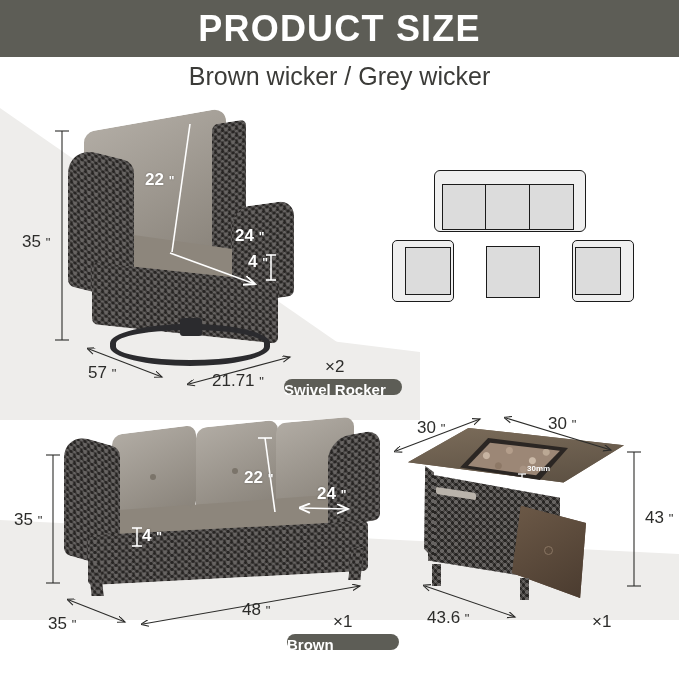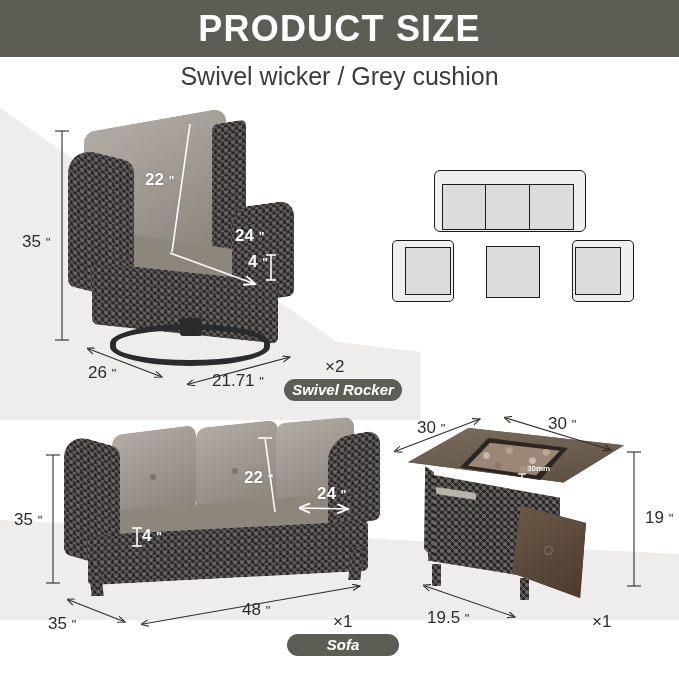--- a/index.html
+++ b/index.html
@@ -124,25 +124,24 @@
     color: #2c2c2a;
     white-space: nowrap;
   }
   .badge {
     position: absolute;
     background: #5d5d56;
     color: #ffffff;
     font-size: 15px;
     font-weight: bold;
     border-radius: 11px;
-    text-align: center;
+    text-align: left;
     line-height: 22px;
-    height: 22px;
-    white-space: nowrap;
-    font-style: italic;
+    height: 16px;
+    white-space: nowrap;
   }
 
   
   .schem { position: absolute; }
   .schem-box {
     position: absolute;
     border: 1.6px solid #1b1b1b;
     background: #dcdcdc;
   }
   .schem-light {
@@ -157,21 +156,21 @@
 <div id="page">
 
   <div class="bg-lower"></div>
   <div class="wedge-top"></div>
   <div class="wedge-chair"></div>
   <div class="wedge-sofa"></div>
 
   <div class="header-band">
     <div class="header-title">PRODUCT SIZE</div>
   </div>
-  <div class="subtitle">Swivel wicker / Grey cushion</div>
+  <div class="subtitle">Brown wicker / Grey wicker</div>
 
   <div class="panel" style="left:60px; top:112px; width:260px; height:250px;">
 
     <div class="cushion" style="position:absolute; left:24px; top:8px; width:142px; height:150px; transform:skewY(-10deg); border-radius:10px 14px 6px 6px;"></div>
 
     <div class="wicker" style="position:absolute; left:152px; top:10px; width:34px; height:168px; transform:skewY(-9deg); border-radius:6px;"></div>
 
     <div class="cushion cushion-dark" style="position:absolute; left:62px; top:132px; width:150px; height:58px; transform:skewY(8deg); border-radius:8px;"></div>
 
     <div class="wicker" style="position:absolute; left:8px; top:42px; width:66px; height:140px; border-radius:28px 10px 6px 6px; transform:skewY(14deg);"></div>
@@ -338,44 +337,44 @@
     </g>
 
     <g>
       <line x1="522" y1="474" x2="522" y2="488" stroke="#ffffff" stroke-width="1.3"></line>
       <line x1="518" y1="474" x2="526" y2="474" stroke="#ffffff" stroke-width="1.3"></line>
       <line x1="518" y1="488" x2="526" y2="488" stroke="#ffffff" stroke-width="1.3"></line>
     </g>
   </svg>
 
   <div class="dim-label" style="left:22px; top:232px;"><span>35</span> <span class="unit">"</span></div>
-  <div class="dim-label" style="left:88px; top:363px;"><span>26</span> <span class="unit">"</span></div>
+  <div class="dim-label" style="left:88px; top:363px;"><span>57</span> <span class="unit">"</span></div>
   <div class="dim-label" style="left:212px; top:371px;"><span>21.71</span> <span class="unit">"</span></div>
   <div class="dim-label-w" style="left:145px; top:170px;"><span>22</span> <span class="unit">"</span></div>
   <div class="dim-label-w" style="left:235px; top:226px;"><span>24</span> <span class="unit">"</span></div>
   <div class="dim-label-w" style="left:248px; top:252px;"><span>4</span> <span class="unit">"</span></div>
 
   <div class="dim-label" style="left:14px; top:510px;"><span>35</span> <span class="unit">"</span></div>
   <div class="dim-label" style="left:48px; top:614px;"><span>35</span> <span class="unit">"</span></div>
   <div class="dim-label" style="left:242px; top:600px;"><span>48</span> <span class="unit">"</span></div>
   <div class="dim-label-w" style="left:244px; top:468px;"><span>22</span> <span class="unit">"</span></div>
   <div class="dim-label-w" style="left:317px; top:484px;"><span>24</span> <span class="unit">"</span></div>
   <div class="dim-label-w" style="left:142px; top:526px;"><span>4</span> <span class="unit">"</span></div>
 
   <div class="dim-label" style="left:417px; top:418px;"><span>30</span> <span class="unit">"</span></div>
   <div class="dim-label" style="left:548px; top:414px;"><span>30</span> <span class="unit">"</span></div>
-  <div class="dim-label" style="left:645px; top:508px;"><span>19</span> <span class="unit">"</span></div>
-  <div class="dim-label" style="left:427px; top:608px;"><span>19.5</span> <span class="unit">"</span></div>
+  <div class="dim-label" style="left:645px; top:508px;"><span>43</span> <span class="unit">"</span></div>
+  <div class="dim-label" style="left:427px; top:608px;"><span>43.6</span> <span class="unit">"</span></div>
   <div class="dim-small-w" style="left:527px; top:464px;">30mm</div>
 
   <div class="count" style="left:325px; top:357px;">×2</div>
   <div class="badge" style="left:284px; top:379px; width:118px;">Swivel Rocker</div>
 
   <div class="count" style="left:333px; top:612px;">×1</div>
-  <div class="badge" style="left:287px; top:634px; width:112px;">Sofa</div>
+  <div class="badge" style="left:287px; top:634px; width:112px;">Brown</div>
 
   <div class="count" style="left:592px; top:612px;">×1</div>
 
   <div class="schem" style="left:392px; top:170px; width:268px; height:150px;">
 
     <div style="position:absolute; left:42px; top:0px; width:152px; height:62px;">
       <div class="schem-light" style="left:0; top:0; width:152px; height:62px; border-radius:6px;"></div>
       <div class="schem-box" style="left:8px; top:14px; width:44px; height:46px;"></div>
       <div class="schem-box" style="left:51px; top:14px; width:45px; height:46px;"></div>
       <div class="schem-box" style="left:95px; top:14px; width:45px; height:46px;"></div>

